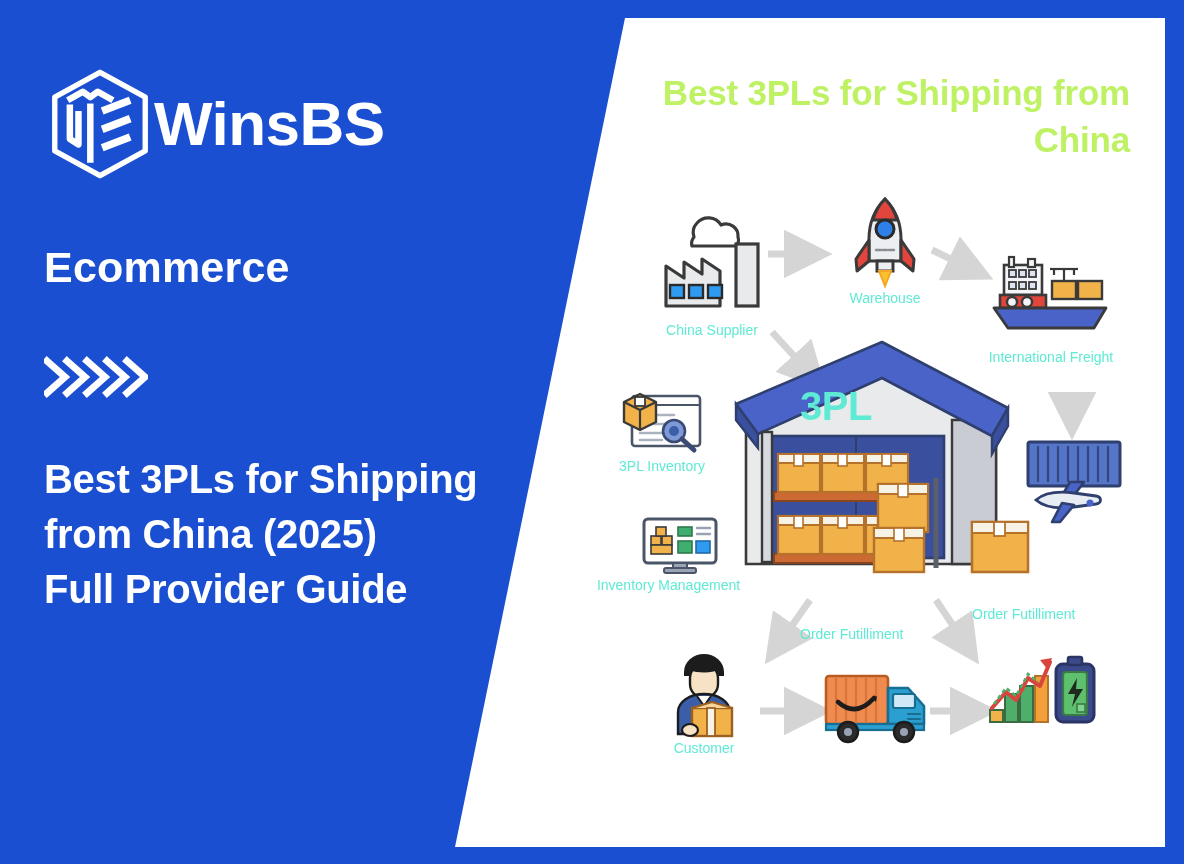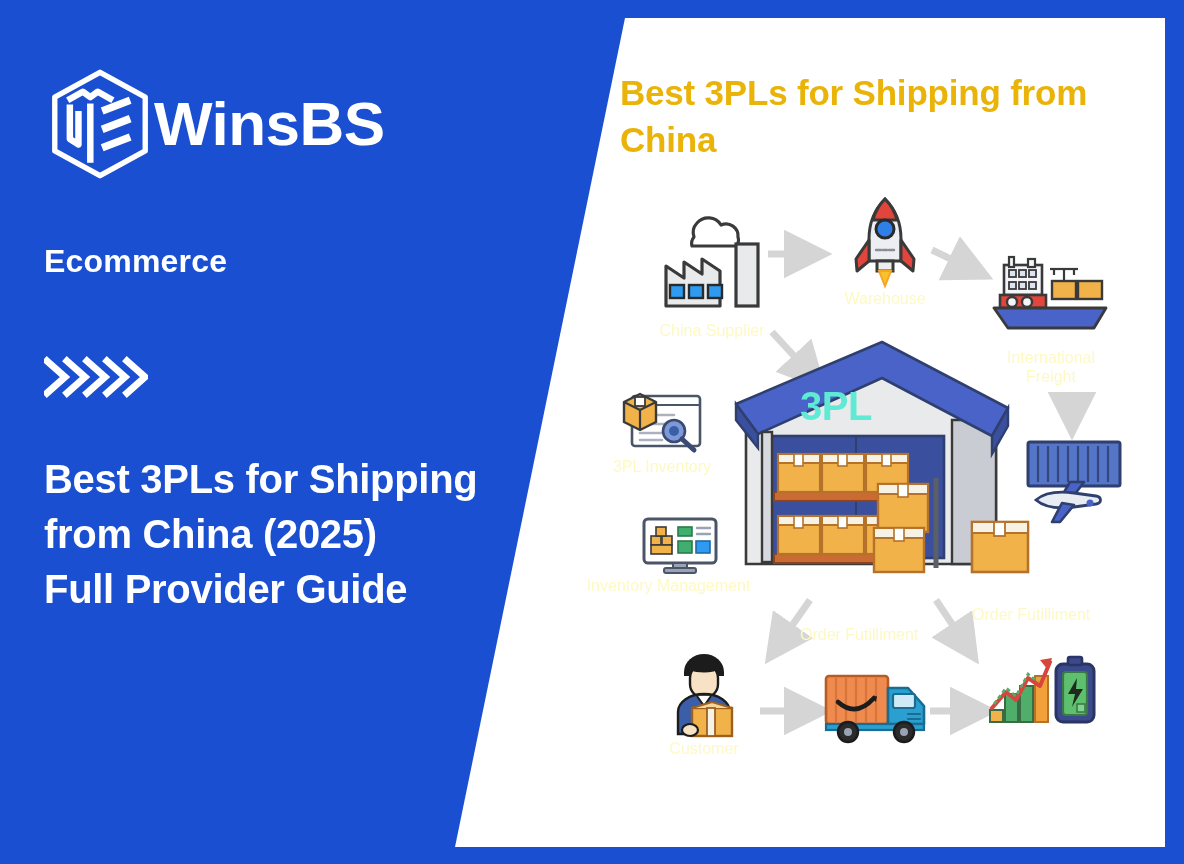--- a/index.html
+++ b/index.html
@@ -34,21 +34,21 @@
     font-size: 62px;
     font-weight: 700;
     letter-spacing: -0.5px;
     line-height: 1;
     font-family: "Liberation Sans", sans-serif;
   }
   .eyebrow {
     position: absolute;
     left: 44px; top: 243px;
     color: #ffffff;
-    font-size: 32px;
+    font-size: 43px;
     font-weight: 700;
     letter-spacing: 0.2px;
   }
   .chevrons {
     position: absolute;
     left: 44px; top: 355px;
     display: flex;
     align-items: center;
   }
   .chevrons svg { display: block; }
@@ -77,38 +77,38 @@
   .right-content {
     position: absolute;
     left: 0; top: 0;
     width: 1184px; height: 864px;
     pointer-events: auto;
   }
   .panel-title {
     position: absolute;
     left: 620px; top: 70px;
     width: 510px;
-    text-align: left;
-    color: #eab308;
+    text-align: right;
+    color: #bef264;
     font-size: 35px;
     font-weight: 700;
     line-height: 1.33;
     letter-spacing: -0.2px;
   }
 
   
   .diagram { position: absolute; left: 0; top: 0; width: 1184px; height: 864px; }
   .node { position: absolute; }
   .node .cap {
     position: absolute;
     left: 50%;
     transform: translateX(-50%);
     white-space: nowrap;
-    color: #fef9c3;
-    font-size: 16px;
+    color: #5eead4;
+    font-size: 14px;
     font-weight: 400;
     text-align: center;
     line-height: 1.18;
   }
   .cap-wrap { white-space: normal !important; width: 130px; }
 
   .arrow-layer { position: absolute; left: 0; top: 0; width: 1184px; height: 864px; pointer-events: none; }
 
   .tag3pl {
     position: absolute;

